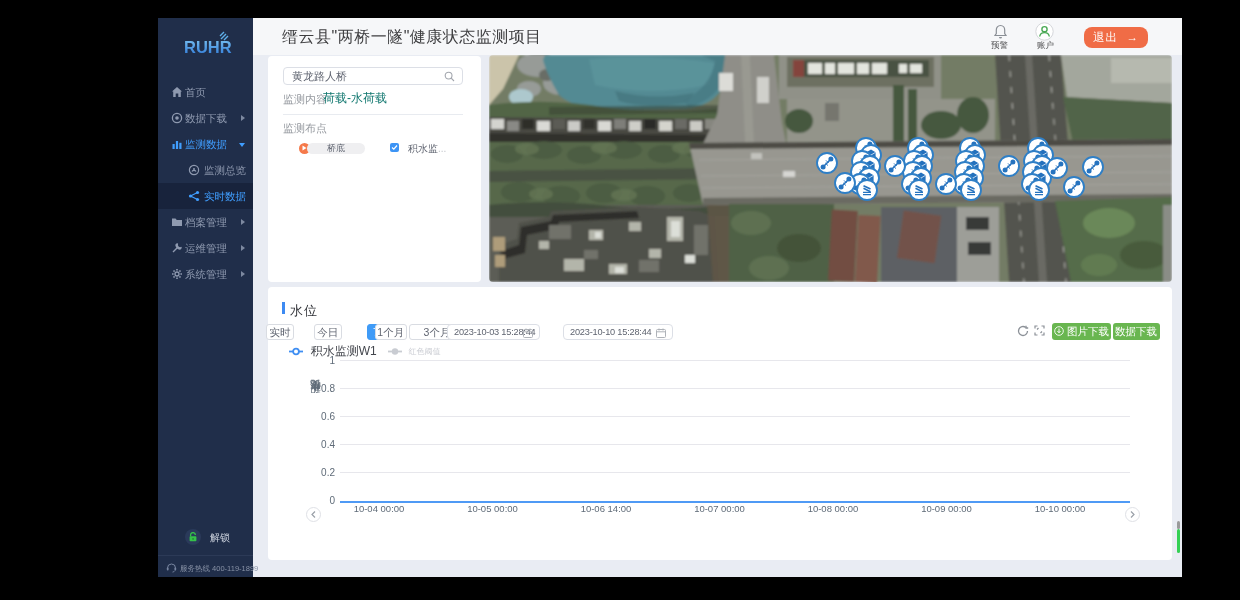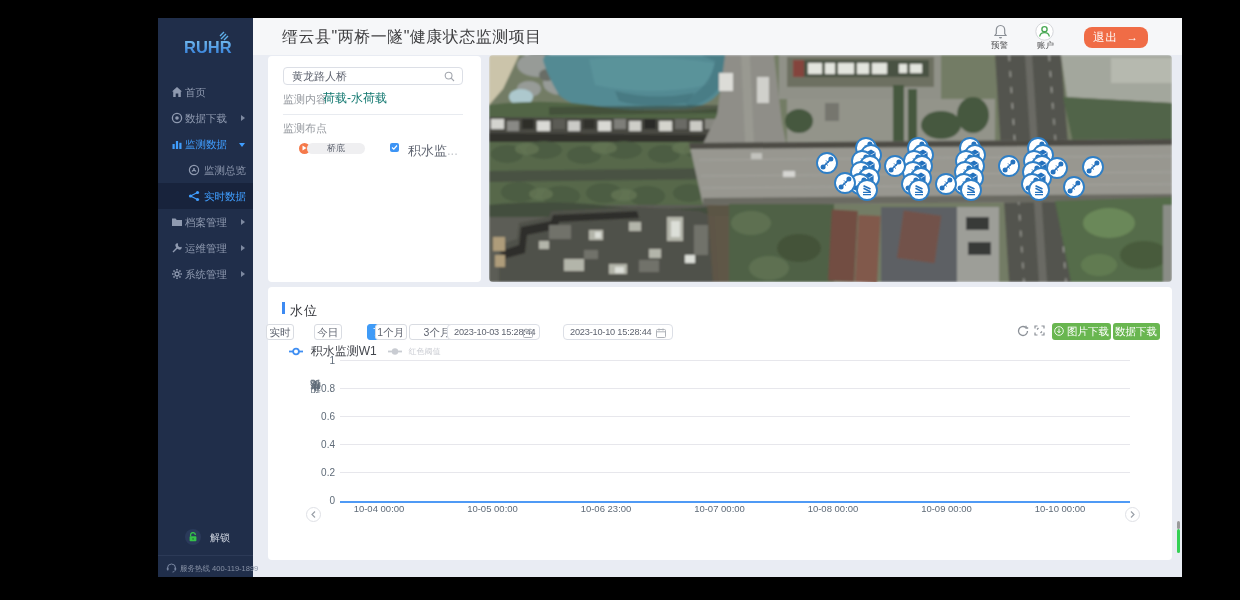--- a/index.html
+++ b/index.html
@@ -178,21 +178,21 @@
       <svg width="5" height="6" viewBox="0 0 5 6" style="position:absolute;left:3.4px;top:2.5px;">
           <path d="M0.5 0.5 L4.5 3 L0.5 5.5 Z" fill="#fff"></path>
         </svg>
     </div>
     <div class="abs" style="left:39px;top:87px;width:58px;height:10.5px;border-radius:5.5px;background:#efeff1;font-size:9px;color:#5f6470;text-align:center;line-height:10.5px;">桥底</div>
     <div class="abs" style="left:122px;top:87px;width:9px;height:9px;border-radius:2px;background:#3d94f5;">
       <svg width="7" height="7" viewBox="0 0 7 7" style="position:absolute;left:1px;top:1px;">
           <path d="M1 3.5 L2.8 5.2 L6 1.5" stroke="#fff" stroke-width="1.2" fill="none"></path>
         </svg>
     </div>
-    <div class="abs" style="left:140px;top:86px;font-size:13px;color:#5f6470;">积水监<span style="color:#c4c7cc;">...</span></div>
+    <div class="abs" style="left:140px;top:86px;font-size:10px;color:#5f6470;">积水监<span style="color:#c4c7cc;">...</span></div>
   </div>
   <div id="map">
   <svg width="683" height="227" viewBox="0 0 683 227">
     <defs>
       <filter id="bl" x="-5%" y="-5%" width="110%" height="110%">
             <feGaussianBlur stdDeviation="1.3"></feGaussianBlur>
             <feColorMatrix type="saturate" values="0.72"></feColorMatrix>
           </filter>
       <filter id="bl2" x="-20%" y="-20%" width="140%" height="140%">
             <feGaussianBlur stdDeviation="2"></feGaussianBlur>
@@ -512,21 +512,21 @@
   <div class="ylab" style="left:147px;top:449px;">0.2</div>
   <div class="ylab" style="left:147px;top:477px;">0</div>
   <div class="gline" style="left:182px;top:342px;width:790px;"></div>
   <div class="gline" style="left:182px;top:370px;width:790px;"></div>
   <div class="gline" style="left:182px;top:398px;width:790px;"></div>
   <div class="gline" style="left:182px;top:426px;width:790px;"></div>
   <div class="gline" style="left:182px;top:454px;width:790px;"></div>
   <div class="abs" style="left:182px;top:482.5px;width:790px;height:2px;background:#4f9af5;"></div>
   <div class="xlab" style="left:186px;top:485px;">10-04 00:00</div>
   <div class="xlab" style="left:299.5px;top:485px;">10-05 00:00</div>
-  <div class="xlab" style="left:413px;top:485px;">10-06 23:00</div>
+  <div class="xlab" style="left:413px;top:485px;">10-06 14:00</div>
   <div class="xlab" style="left:526.5px;top:485px;">10-07 00:00</div>
   <div class="xlab" style="left:640px;top:485px;">10-08 00:00</div>
   <div class="xlab" style="left:753.5px;top:485px;">10-09 00:00</div>
   <div class="xlab" style="left:867px;top:485px;">10-10 00:00</div>
   <div class="cnav" style="left:148px;top:489px;"><svg width="5" height="7" viewBox="0 0 5 7" style="margin-top:3px;">
         <path d="M4 0.5 L1 3.5 L4 6.5" stroke="#9aa0a8" stroke-width="1.2" fill="none"></path>
       </svg></div>
   <div class="cnav" style="left:967px;top:489px;"><svg width="5" height="7" viewBox="0 0 5 7" style="margin-top:3px;">
         <path d="M1 0.5 L4 3.5 L1 6.5" stroke="#9aa0a8" stroke-width="1.2" fill="none"></path>
       </svg></div>

